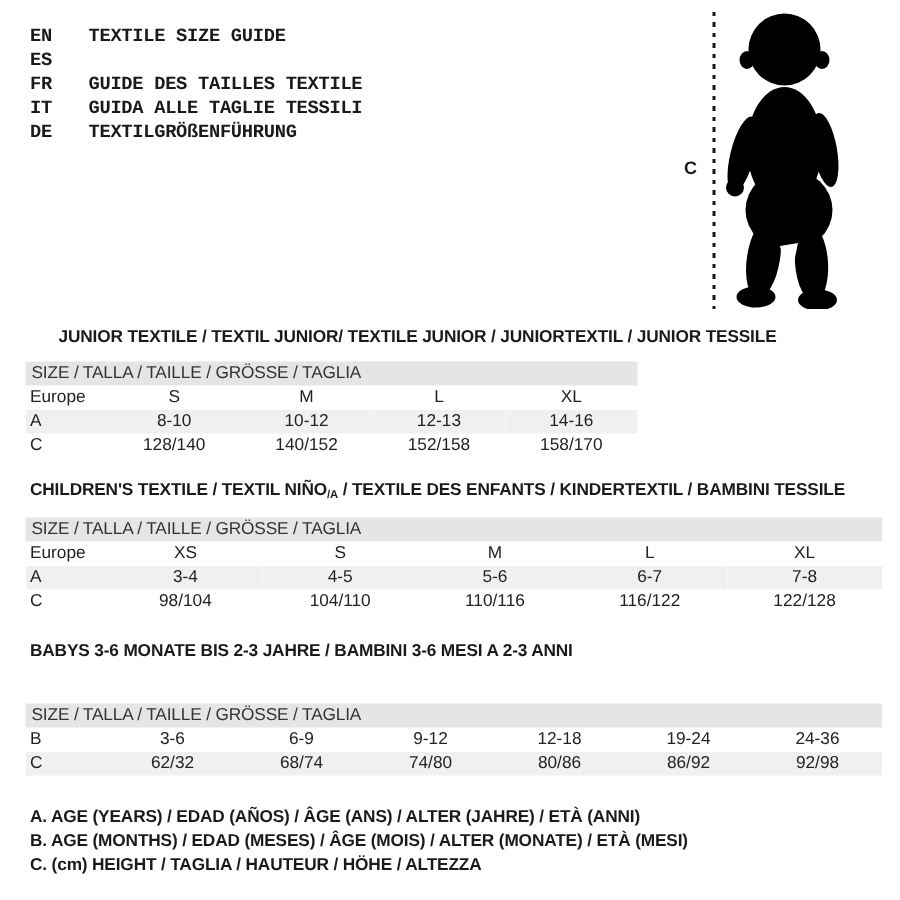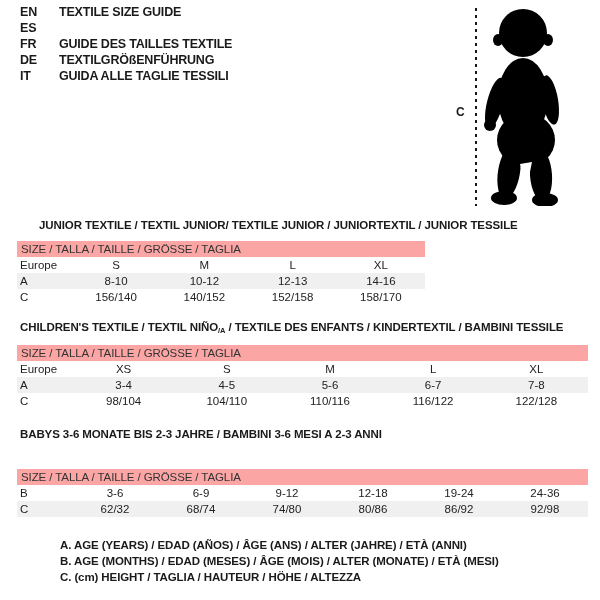--- a/index.html
+++ b/index.html
@@ -3,71 +3,71 @@
 <meta charset="utf-8">
 <style>
   html,body{margin:0;padding:0;}
   body{
     width:600px;height:600px;position:relative;background:#ffffff;
     font-family:"Liberation Sans",sans-serif;color:#1a1a1a;overflow:hidden;
   }
   .abs{position:absolute;}
 
   
-  .lang-block{left:20px;top:4px;}
+  .lang-block{left:20px;top:16px;font-family:Liberation Mono, monospace;}
   .lang-row{display:flex;font-weight:bold;font-size:12.5px;line-height:16px;letter-spacing:-0.2px;}
   .lang-code{width:39px;flex:0 0 39px;}
 
   
   .dash-line{left:475px;top:8px;width:2px;height:198px;
     background:repeating-linear-gradient(to bottom,#161616 0px,#161616 3px,transparent 3px,transparent 7px);}
   .c-label{left:456px;top:105px;font-size:12px;font-weight:600;}
   .baby{left:483px;top:6px;}
 
   
   .sect-title{font-weight:bold;font-size:11.5px;line-height:16px;letter-spacing:-0.1px;white-space:nowrap;}
   .sub{font-size:7.5px;vertical-align:-2px;}
 
   
   .tbl-block{left:17px;}
-  .size-bar{background:#fca5a5;height:16px;line-height:16px;font-size:11.5px;
+  .size-bar{background:#e5e5e5;height:16px;line-height:16px;font-size:11.5px;
     padding-left:4px;color:#333;letter-spacing:-0.1px;}
   table{border-collapse:collapse;table-layout:fixed;width:100%;}
   td{font-size:11.5px;height:16px;line-height:16px;padding:0;text-align:center;color:#222;
      white-space:nowrap;overflow:hidden;}
   td.label{text-align:left;padding-left:3px;}
   col.lbl{width:55px;}
   tr.stripe{background:#f0f0f0;}
 
   
-  .footnotes{left:20px;top:537px;margin-left:40px;}
+  .footnotes{left:20px;top:537px;}
   .footnote{font-weight:bold;font-size:11.5px;line-height:16px;letter-spacing:-0.1px;white-space:nowrap;}
 </style>
 </head>
 <body>
 
 <div class="abs lang-block">
   <div class="lang-row">
     <span class="lang-code">EN</span>
     <span>TEXTILE SIZE GUIDE</span>
   </div>
   <div class="lang-row">
     <span class="lang-code">ES</span>
   </div>
   <div class="lang-row">
     <span class="lang-code">FR</span>
     <span>GUIDE DES TAILLES TEXTILE</span>
   </div>
   <div class="lang-row">
+    <span class="lang-code">IT</span>
+    <span>GUIDA ALLE TAGLIE TESSILI</span>
+  </div>
+  <div class="lang-row">
     <span class="lang-code">DE</span>
     <span>TEXTILGRÖßENFÜHRUNG</span>
-  </div>
-  <div class="lang-row">
-    <span class="lang-code">IT</span>
-    <span>GUIDA ALLE TAGLIE TESSILI</span>
   </div>
 </div>
 
 <div class="abs dash-line"></div>
 <div class="abs c-label">C</div>
 <svg class="abs baby" width="84" height="200" viewBox="0 0 84 200">
   <g fill="#000000">
     <circle cx="40" cy="27" r="24"></circle>
     <ellipse cx="15" cy="34" rx="5" ry="6"></ellipse>
     <ellipse cx="65" cy="34" rx="5" ry="6"></ellipse>
@@ -105,21 +105,21 @@
     </tr>
     <tr class="stripe">
       <td class="label">A</td>
       <td>8-10</td>
       <td>10-12</td>
       <td>12-13</td>
       <td>14-16</td>
     </tr>
     <tr>
       <td class="label">C</td>
-      <td>156/140</td>
+      <td>128/140</td>
       <td>140/152</td>
       <td>152/158</td>
       <td>158/170</td>
     </tr>
   </tbody>
     </table>
 </div>
 
 <div class="abs sect-title" style="left:20px;top:319px;">
   <span>CHILDREN'S TEXTILE / TEXTIL NIÑO</span><span class="sub">/A</span><span> / TEXTILE DES ENFANTS / KINDERTEXTIL / BAMBINI TESSILE</span>

